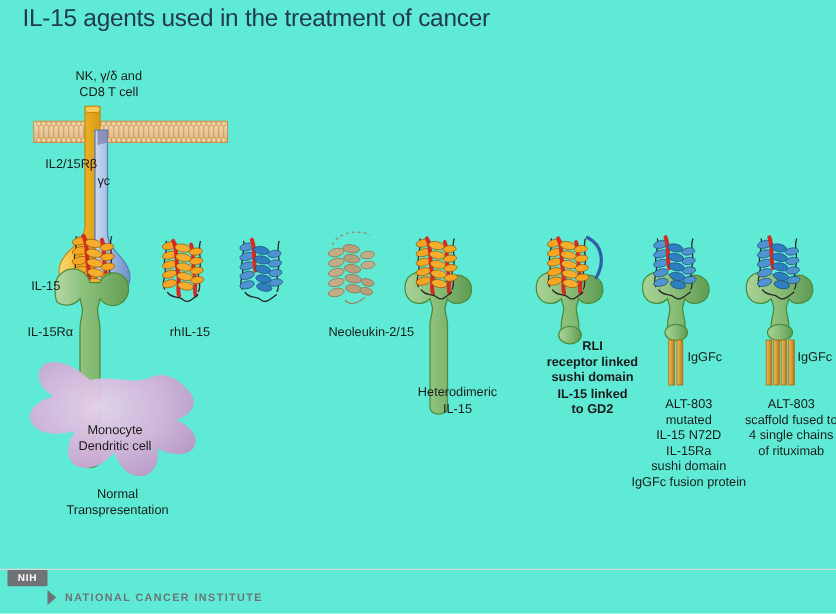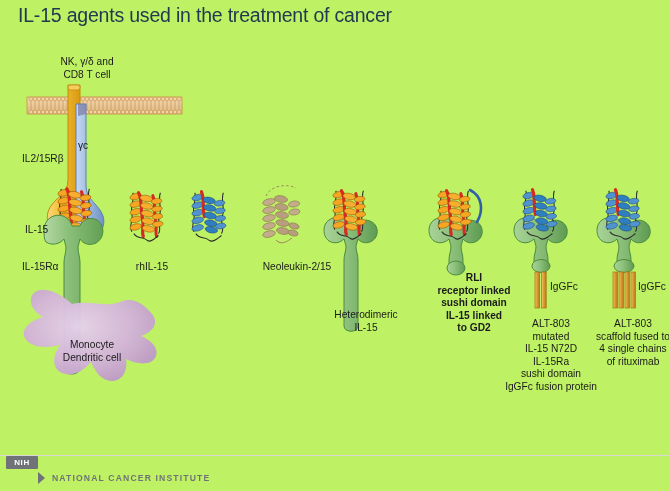--- a/index.html
+++ b/index.html
@@ -4,21 +4,21 @@
 <style>
   html, body {
     margin: 0;
     padding: 0;
     background: #ffffff;
   }
   #page {
     position: relative;
     width: 669px;
     height: 491px;
-    background: #bef264;
+    background: #5eead4;
     overflow: hidden;
     font-family: "Liberation Sans", sans-serif;
   }
   #title {
     position: absolute;
     left: 18px;
     top: 4px;
     font-size: 19.5px;
     color: #22394f;
     letter-spacing: -0.2px;
@@ -465,31 +465,33 @@
         <rect x="619" y="272" width="4.4" height="36" fill="url(#gFc)" stroke="#a9700f" stroke-width="0.7"></rect>
         <rect x="625" y="272" width="4.4" height="36" fill="url(#gFc)" stroke="#a9700f" stroke-width="0.7"></rect>
         <rect x="631" y="272" width="4.4" height="36" fill="url(#gFc)" stroke="#a9700f" stroke-width="0.7"></rect>
       </g>
     </g>
   </svg>
 
   <div class="cap" style="left:22px; top:56px; width:130px;">NK, γ/δ and
 CD8 T cell</div>
 
-  <div class="cap left" style="left:22px; top:153px; width:70px;">IL2/15Rβ</div>
+  <div class="cap left" style="left:22px; top:126px; width:70px;text-align:center;">IL2/15Rβ</div>
 
   <div class="cap left" style="left:78px; top:140px; width:26px;">γc</div>
 
   <div class="cap left" style="left:25px; top:224px; width:44px;">IL-15</div>
 
   <div class="cap left" style="left:22px; top:261px; width:64px;">IL-15Rα</div>
 
   <div class="cap" style="left:36px; top:339px; width:112px;">Monocyte
 Dendritic cell</div>
 
+  <div class="cap" style="left:32px; top:390px; width:124px;">Normal
+Transpresentation</div>
 
   <div class="cap" style="left:121px; top:261px; width:62px;">rhIL-15</div>
 
 
   <div class="cap" style="left:248px; top:261px; width:98px;">Neoleukin-2/15</div>
 
   <div class="cap" style="left:322px; top:309px; width:88px;">Heterodimeric
 IL-15</div>
 
   <div class="cap" style="left:428px; top:272px; width:92px;font-weight:bold;">RLI

